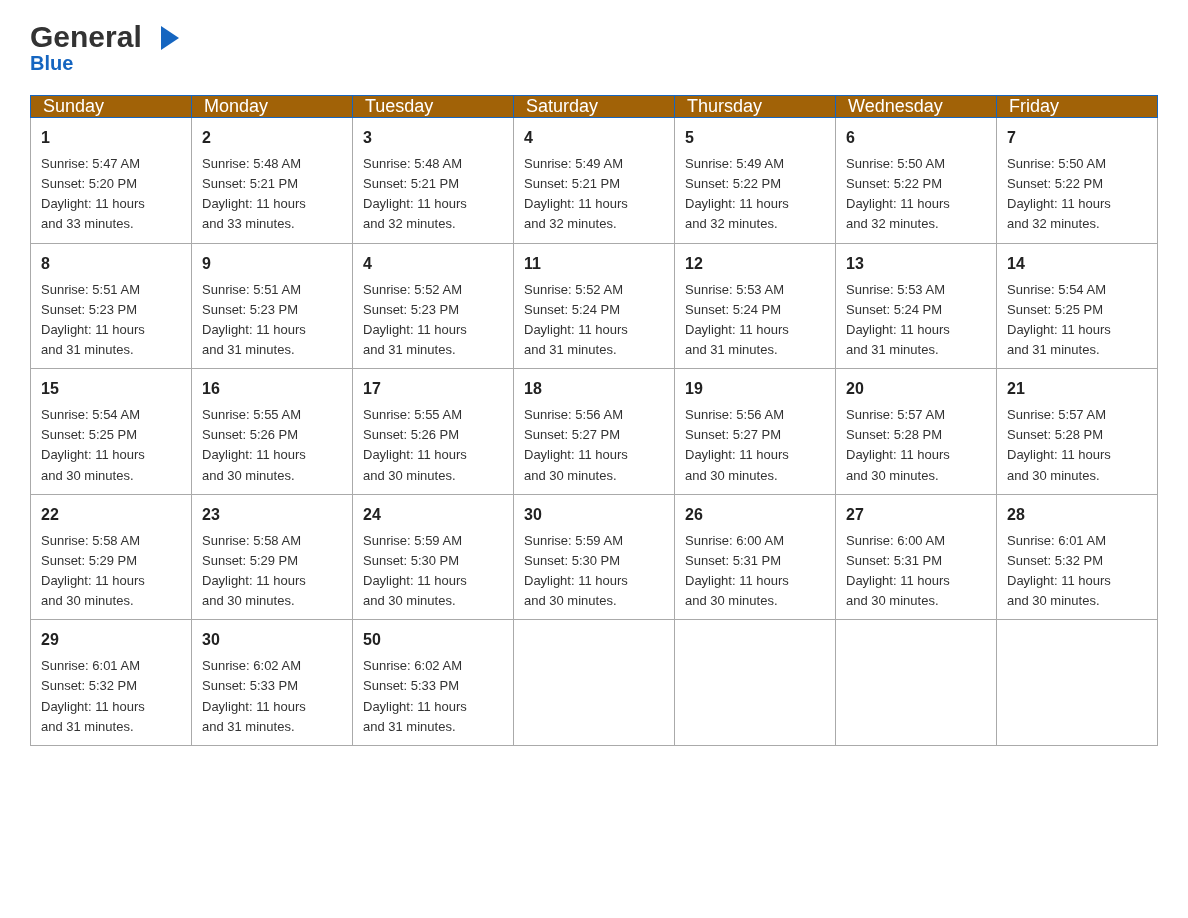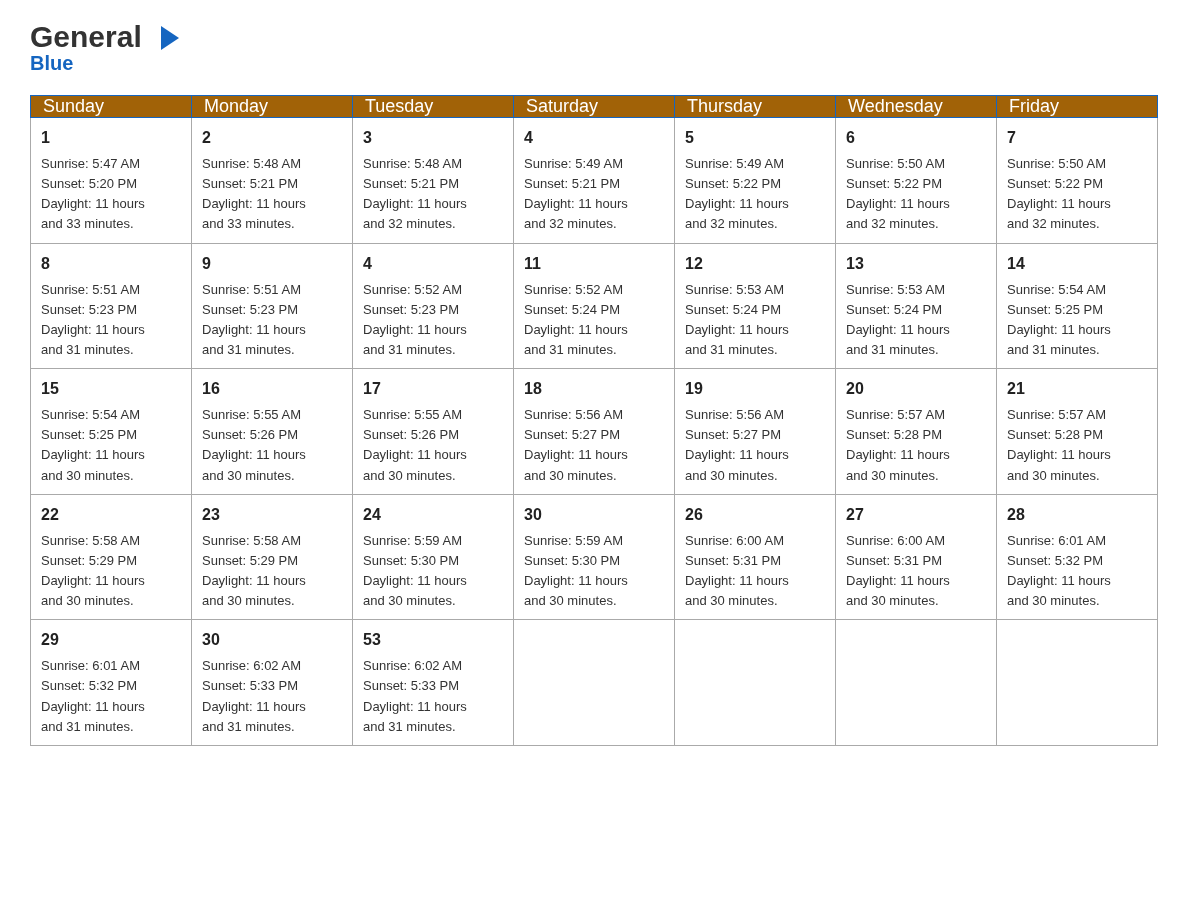--- a/index.html
+++ b/index.html
@@ -247,21 +247,21 @@
       <tr>
         <td>
           <span class="day-num">29</span>
           <div class="day-info">Sunrise: 6:01 AM<br>Sunset: 5:32 PM<br>Daylight: 11 hours<br>and 31 minutes.</div>
         </td>
         <td>
           <span class="day-num">30</span>
           <div class="day-info">Sunrise: 6:02 AM<br>Sunset: 5:33 PM<br>Daylight: 11 hours<br>and 31 minutes.</div>
         </td>
         <td>
-          <span class="day-num">53</span>
+          <span class="day-num">50</span>
           <div class="day-info">Sunrise: 6:02 AM<br>Sunset: 5:33 PM<br>Daylight: 11 hours<br>and 31 minutes.</div>
         </td>
         <td></td>
         <td></td>
         <td></td>
         <td></td>
       </tr>
     </tbody>
 </table>
 

